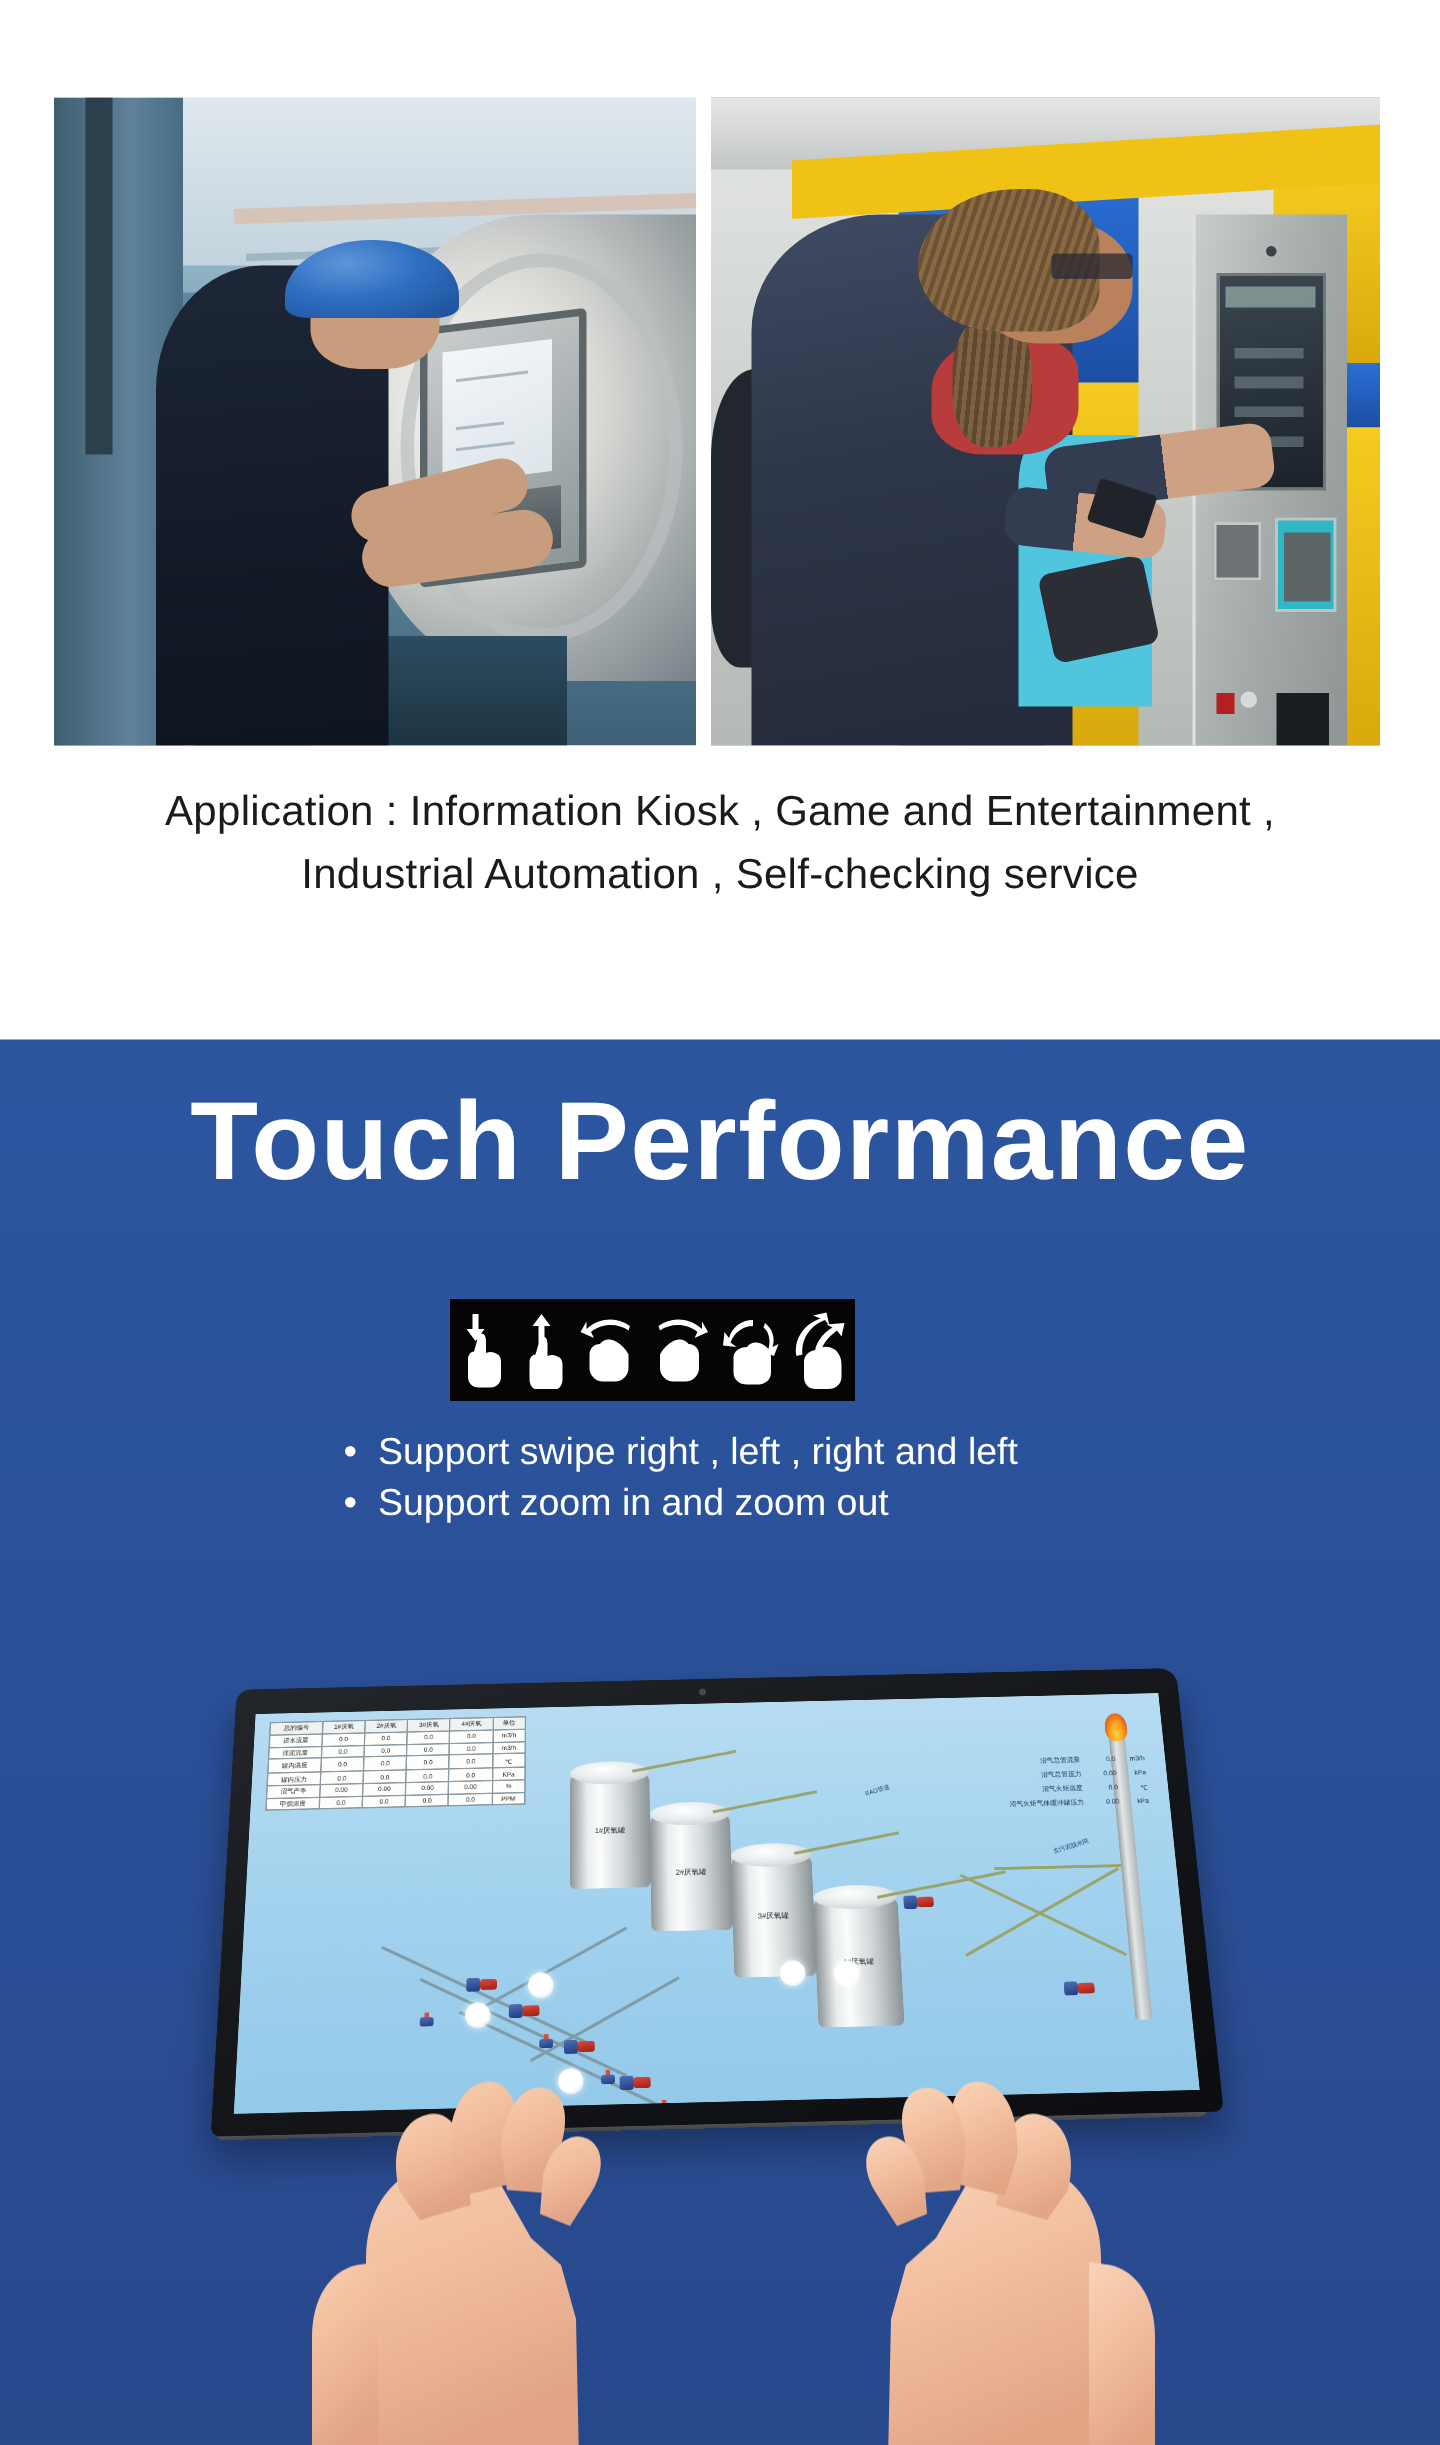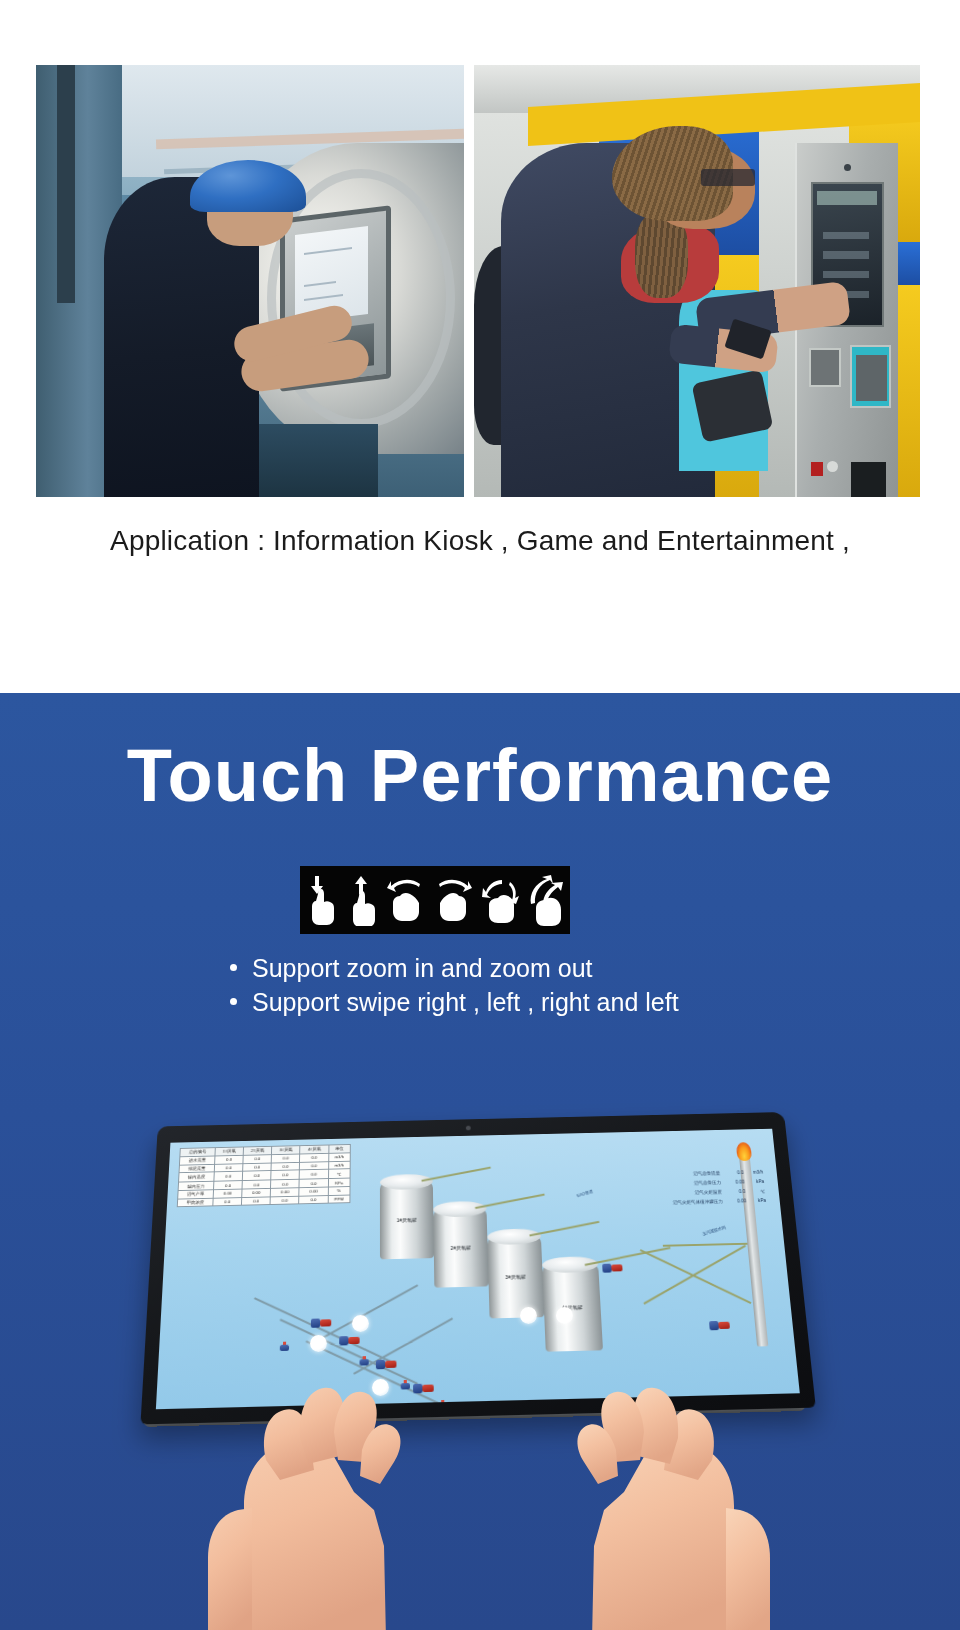--- a/index.html
+++ b/index.html
@@ -132,21 +132,21 @@
     font-family:"Liberation Sans", sans-serif;
   }
 
   
   #perf-section {
     position:absolute; left:0; top:693px; width:960px; height:937px;
     background:linear-gradient(180deg,#2c569f 0%, #2a5099 45%, #28488c 100%);
     overflow:hidden;
   }
   .perf-title {
-    position:absolute; left:0; top:40px; width:960px; text-align:center;
+    position:absolute; left:0; top:25px; width:960px; text-align:center;
     color:#ffffff; font-size:74px; font-weight:bold; letter-spacing:1px;
     font-family:"Liberation Sans", sans-serif;
   }
 
   
   .gesture-strip {
     position:absolute; left:300px; top:173px; width:270px; height:68px;
     background:#050505; display:flex; align-items:center; justify-content:space-around;
   }
   .gesture-strip svg { display:block; }
@@ -319,20 +319,21 @@
       <div class="kio-phone"></div>
       <div class="kio-hairtail"></div>
       <div class="kio-head"></div>
       <div class="kio-hair"></div>
       <div class="kio-glasses"></div>
     </div>
   </div>
 
   <div class="photo-caption">
     <div>Application : Information Kiosk , Game and Entertainment ,</div>
+    <div>Industrial Automation , Self-checking service</div>
   </div>
 </div>
 
 <div id="perf-section">
 
   <div class="perf-title">Touch  Performance</div>
 
   <div class="gesture-strip">
 
     <span>
@@ -376,25 +377,25 @@
         <path fill="#fff" d="M4 30 C2 20 8 9 20 5 l-5-2 l9-2 l2 9 l-3-4 C12 10 7 20 8 29 z"></path>
         <path fill="#fff" d="M36 8 l-2 9 l-3-4 C24 18 20 24 20 30 l-4 0 c0-8 5-15 12-19 l-4-2 z"></path>
         <path fill="#fff" d="M18 26 c3-3 8-3 12 0 c3 3 4 6 4 10 l0 8 c0 5-4 8-9 8 l-8 0 c-5 0-8-3-8-8 l0-10 c0-4 3-8 9-8 z"></path>
       </svg>
     </span>
   </div>
 
   <div class="bullet-list">
     <div class="bullet-item">
       <span class="dot"></span>
-      <span>Support zoom in and zoom out</span>
+      <span>Support swipe right , left , right and left</span>
     </div>
     <div class="bullet-item">
       <span class="dot"></span>
-      <span>Support swipe right , left , right and left</span>
+      <span>Support zoom in and zoom out</span>
     </div>
   </div>
 
   <div class="tablet-wrap">
     <div class="tablet-edge"></div>
 
     <div class="tablet-body">
       <div class="tablet-cam"></div>
 
       <div class="tablet-screen">

